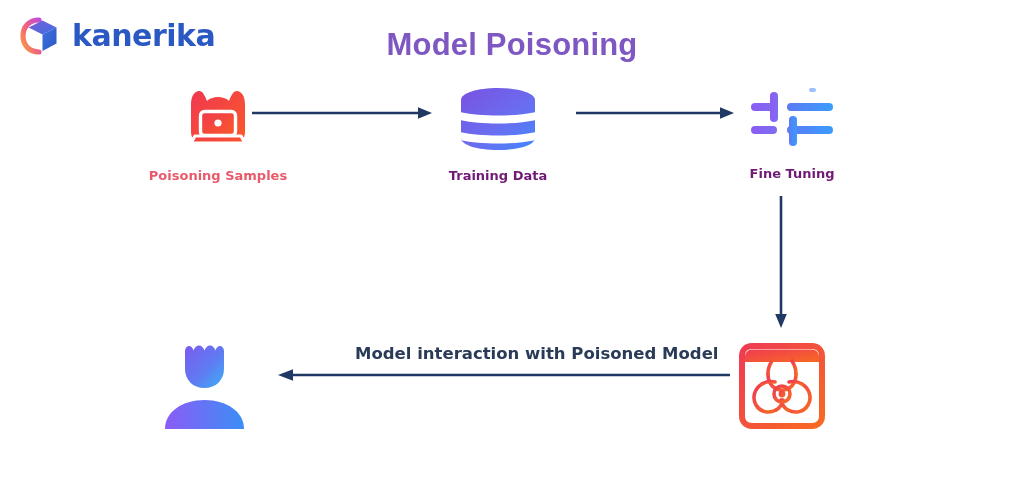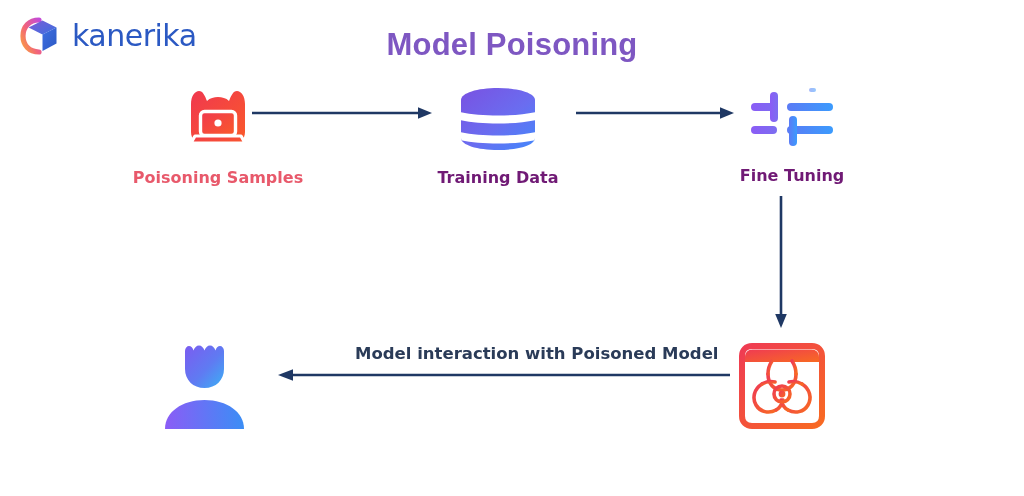--- a/index.html
+++ b/index.html
@@ -21,21 +21,21 @@
   .logo-wrap {
     position: absolute;
     left: 20px; top: 14px;
     display: flex;
     align-items: center;
     gap: 10px;
   }
   .logo-mark { width: 42px; height: 44px; display: block; }
   .logo-text {
     font-size: 30px;
-    font-weight: 400;
+    font-weight: 700;
     color: #2b59c3;
     letter-spacing: -0.5px;
     line-height: 1;
     font-family: "DejaVu Sans", sans-serif;
   }
 
   
   .page-title {
     position: absolute;
     left: 0; top: 27px;
@@ -51,21 +51,21 @@
   
   .node {
     position: absolute;
     display: flex;
     flex-direction: column;
     align-items: center;
   }
   .node-icon { display: block; }
   .node-label {
     margin-top: 12px;
-    font-size: 16px;
+    font-size: 13px;
     font-weight: 600;
     white-space: nowrap;
     font-family: "DejaVu Sans", sans-serif;
   }
   .label-danger { color: #e8596b; }
   .label-dark   { color: #701a75; }
 
   #node-poisoning { left: 118px; top: 86px; width: 200px; }
   #node-training  { left: 418px; top: 86px; width: 160px; }
   #node-finetune  { left: 712px; top: 86px; width: 160px; text-align: center; }

